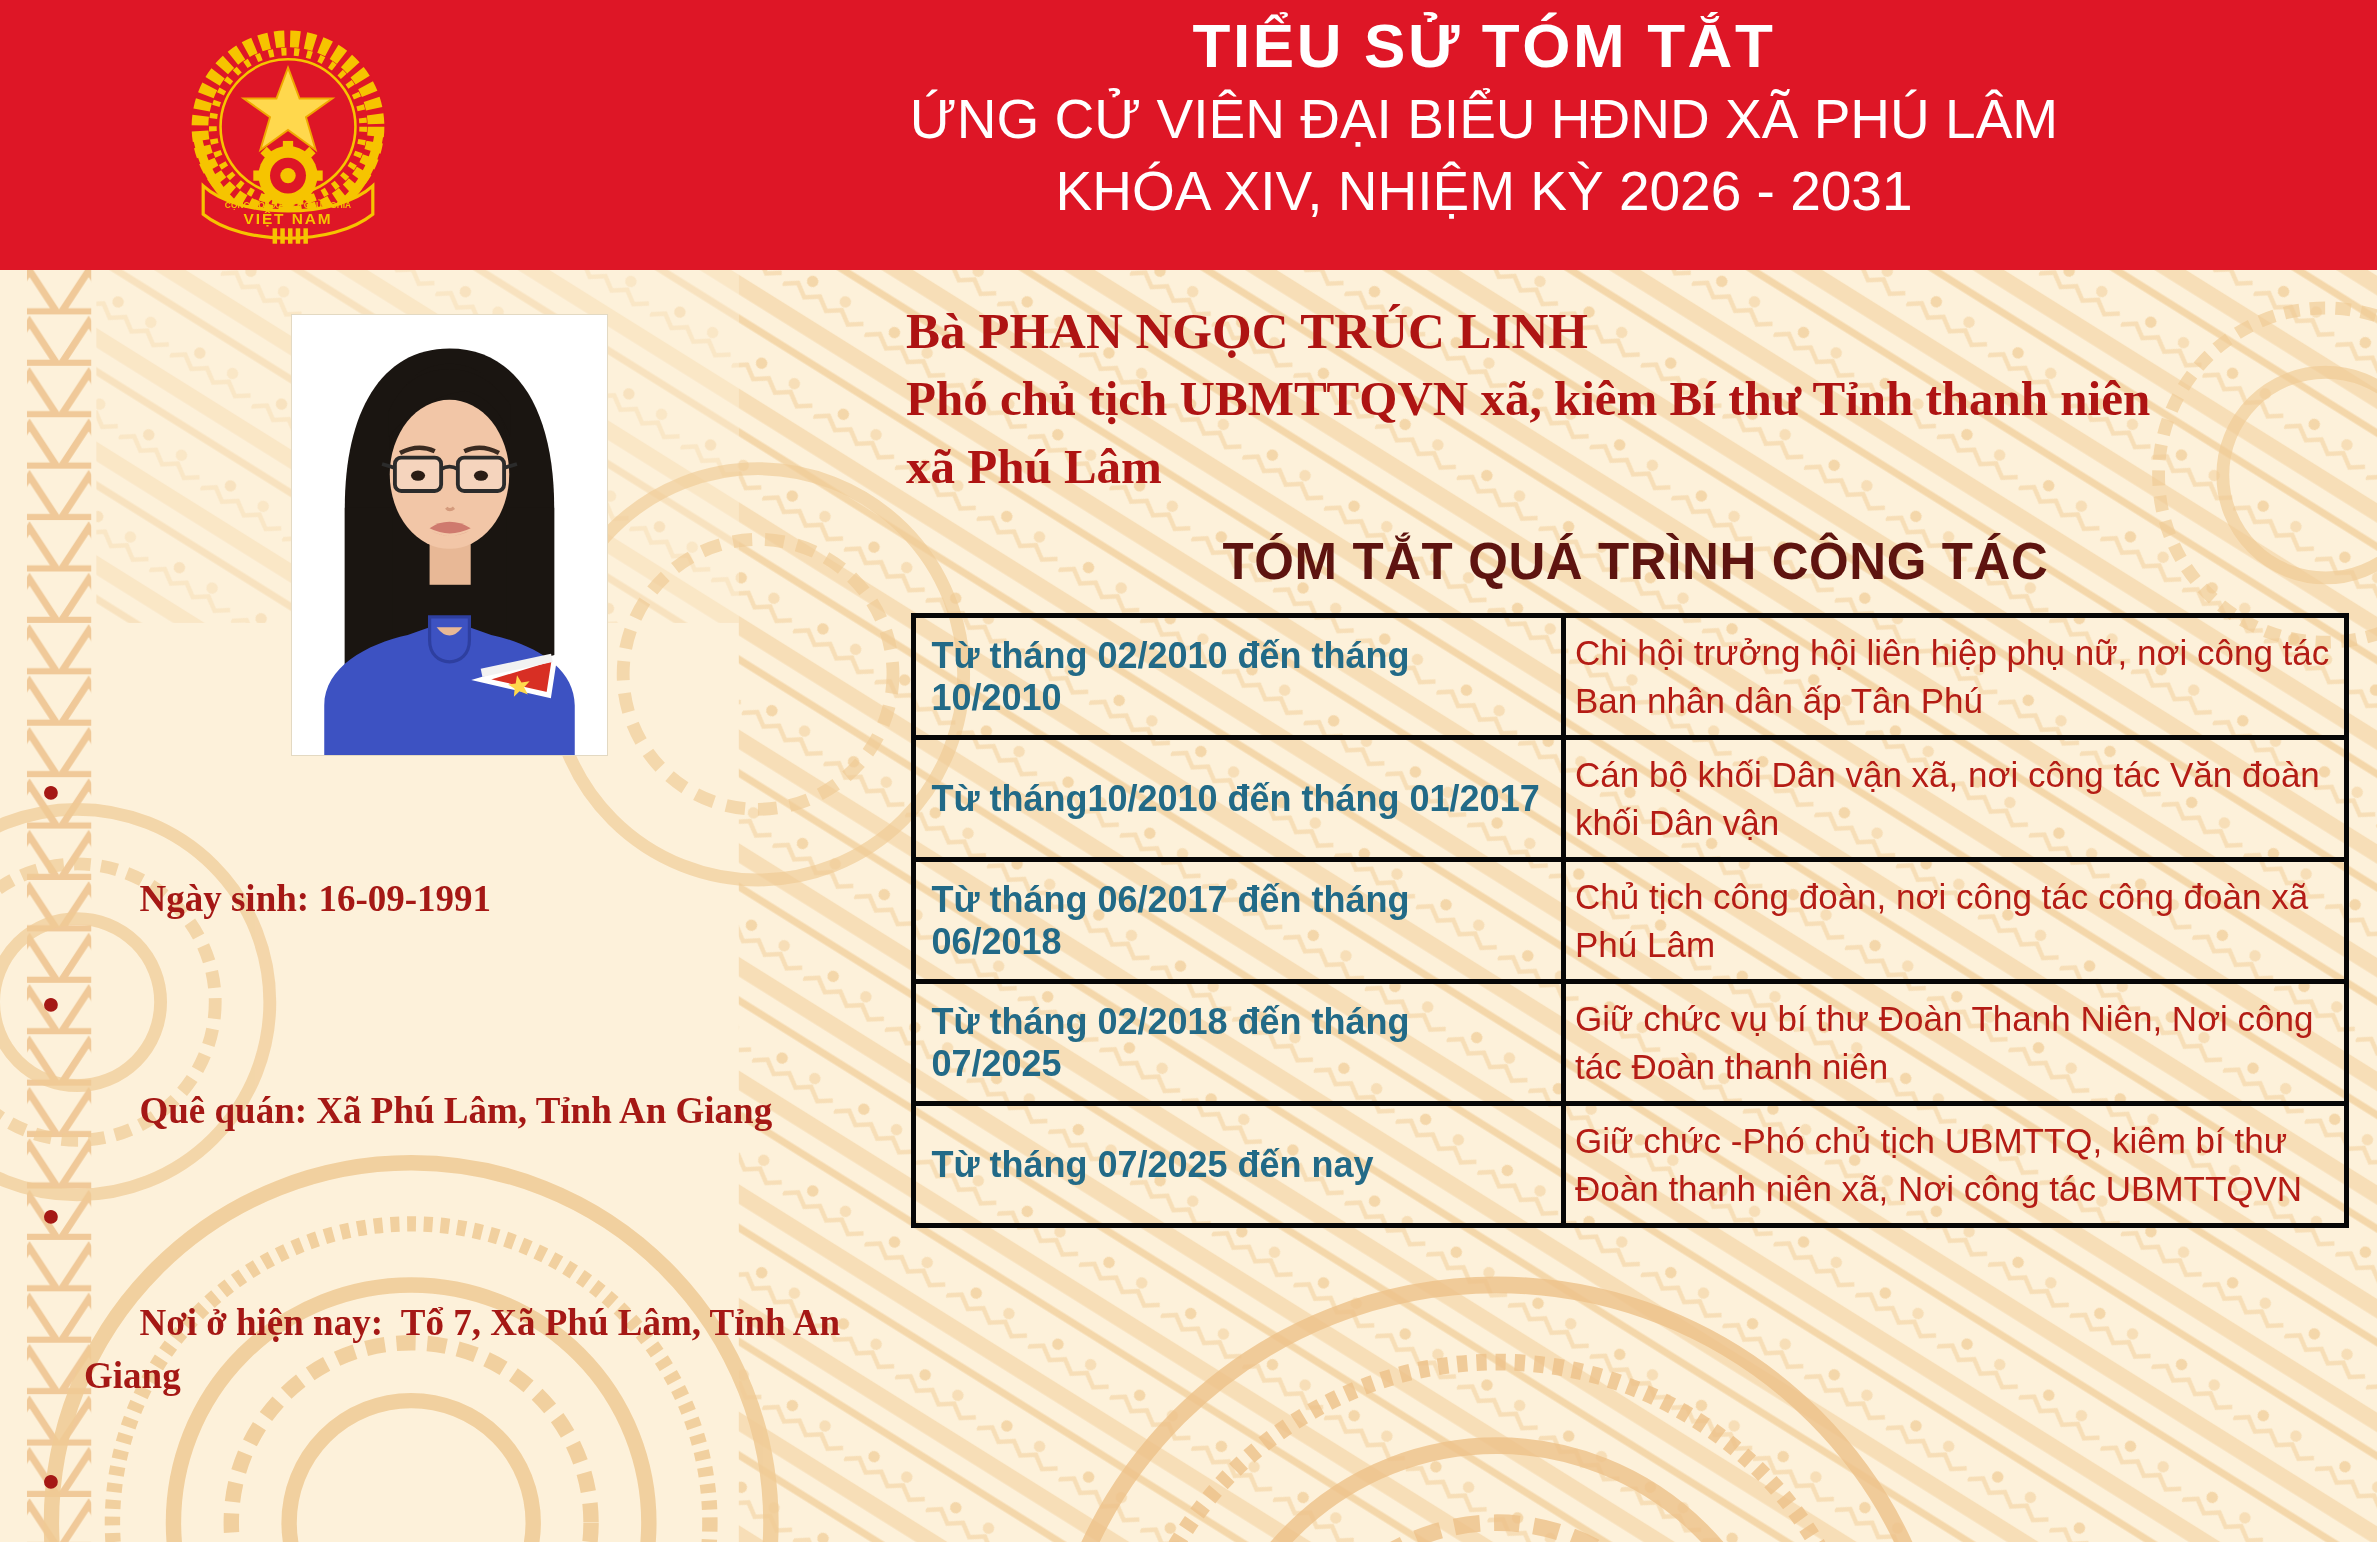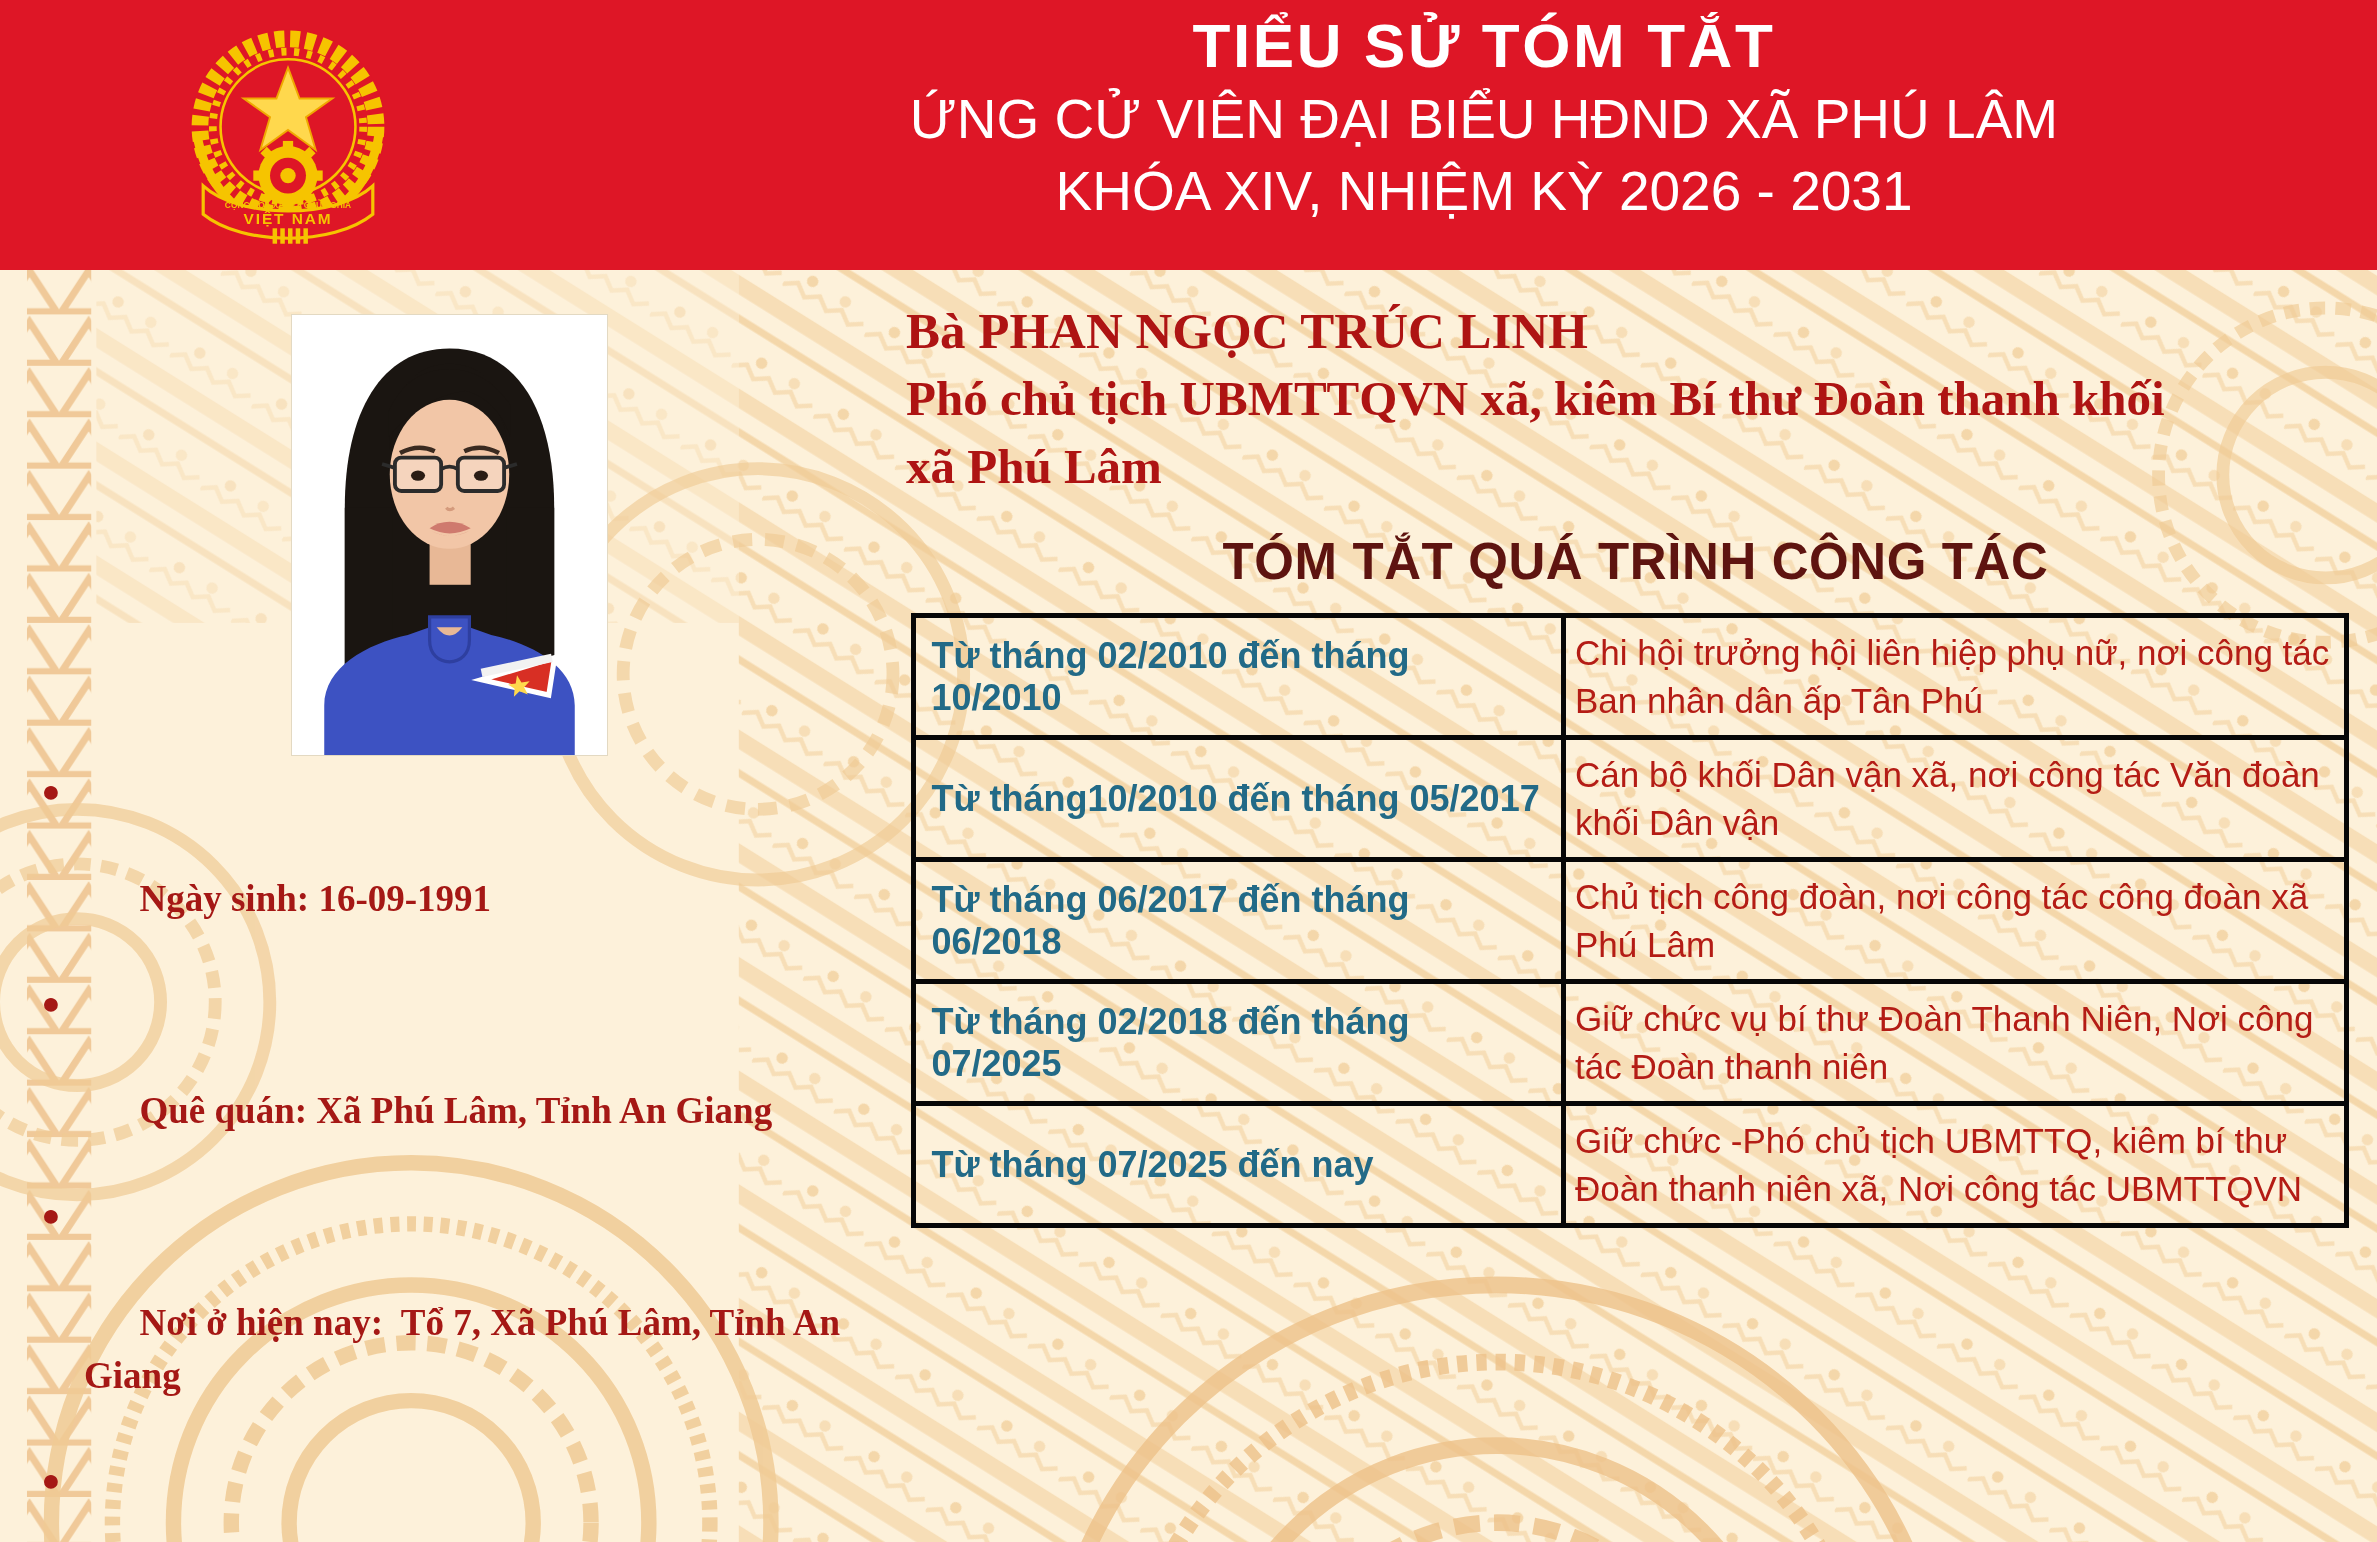--- a/index.html
+++ b/index.html
@@ -167,35 +167,35 @@
       <g transform="translate(292,552) rotate(-9)">
         <path d="M0 16 L118 0 L100 56 Z" fill="#d82f24" stroke="#ffffff" stroke-width="8"></path>
         <rect x="2" y="-4" width="112" height="13" fill="#f2f2f2" transform="rotate(-3 58 2)"></rect>
         <polygon points="56,18 61,30 74,30 64,38 68,50 56,43 46,50 49,38 40,30 52,30" fill="#ffd84d"></polygon>
       </g>
     </svg>
   </div>
 
   <div class="name-block">
     <div class="name-l1">Bà PHAN NGỌC TRÚC LINH</div>
-    <div class="name-l2">Phó chủ tịch UBMTTQVN xã, kiêm Bí thư Đoàn thanh khối</div>
+    <div class="name-l2">Phó chủ tịch UBMTTQVN xã, kiêm Bí thư Tỉnh thanh niên</div>
     <div class="name-l3">xã Phú Lâm</div>
   </div>
 
   <div class="career-heading">TÓM TẮT QUÁ TRÌNH CÔNG TÁC</div>
 
   <div class="tbl-wrap">
     <table class="career">
       <tbody>
         <tr>
           <td class="period">Từ tháng 02/2010 đến tháng 10/2010</td>
           <td class="desc">Chi hội trưởng hội liên hiệp phụ nữ, nơi công tác Ban nhân dân ấp Tân Phú</td>
         </tr>
         <tr>
-          <td class="period">Từ tháng10/2010 đến tháng 05/2017</td>
+          <td class="period">Từ tháng10/2010 đến tháng 01/2017</td>
           <td class="desc">Cán bộ khối Dân vận xã, nơi công tác Văn đoàn khối Dân vận</td>
         </tr>
         <tr>
           <td class="period">Từ tháng 06/2017 đến tháng 06/2018</td>
           <td class="desc">Chủ tịch công đoàn, nơi công tác công đoàn xã Phú Lâm</td>
         </tr>
         <tr>
           <td class="period">Từ tháng 02/2018 đến tháng 07/2025</td>
           <td class="desc">Giữ chức vụ bí thư Đoàn Thanh Niên, Nơi công tác Đoàn thanh niên</td>
         </tr>

